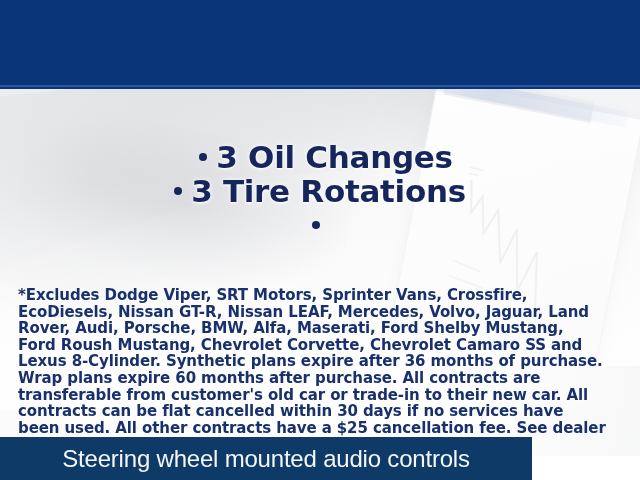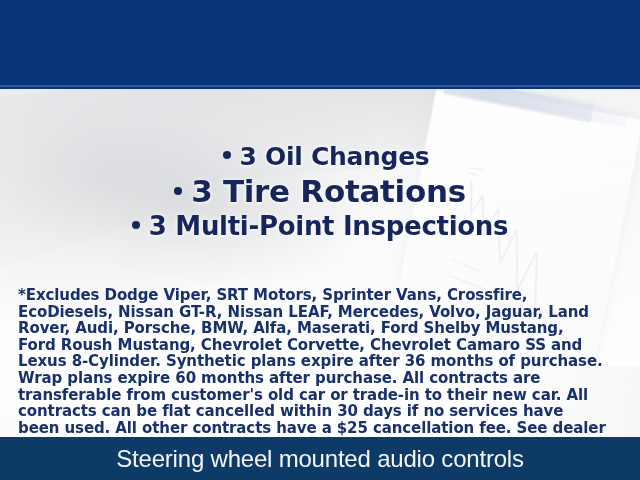--- a/index.html
+++ b/index.html
@@ -128,21 +128,21 @@
     z-index:4;
   }
   .bullet-row {
     color:#16265c;
     font-family:"DejaVu Sans", sans-serif;
     font-weight:bold;
     letter-spacing:-0.3px;
     white-space:nowrap;
     text-shadow:0 1px 2px rgba(255,255,255,.95), 0 0 5px rgba(255,255,255,.9);
   }
-  .bullet-row.b1 { font-size:25px; line-height:34px;padding-left:12px; }
+  .bullet-row.b1 { font-size:31px; line-height:34px;padding-left:12px; }
   .bullet-row.b2 { font-size:31px; line-height:34px; }
   .bullet-row.b3 { font-size:26px; line-height:36px; }
   .bullet-dot {
     display:inline-block;
     width:8px; height:8px;
     border-radius:50%;
     background:#16265c;
     vertical-align:middle;
     margin-right:9px;
     position:relative;
@@ -159,21 +159,21 @@
     font-weight:bold;
     font-size:15px;
     line-height:16.6px;
     letter-spacing:-0.1px;
     z-index:4;
     text-shadow:0 1px 1px rgba(255,255,255,.9);
   }
 
   
   .caption-band {
-    position:absolute; left:0; top:437px; width:640px; height:43px;
+    position:absolute; left:0; top:437px; width:532px; height:43px;
     background:#0d3a66;
     z-index:8;
     display:flex; align-items:center; justify-content:center;
   }
   .caption-text {
     color:#f4f6f8;
     font-family:"Liberation Sans", sans-serif;
     font-size:24px;
     font-weight:normal;
     letter-spacing:-0.2px;
@@ -213,21 +213,21 @@
   </div>
 
   <div class="bullets">
     <div class="bullet-row b1">
       <span class="bullet-dot"></span><span>3 Oil Changes</span>
     </div>
     <div class="bullet-row b2">
       <span class="bullet-dot"></span><span>3 Tire Rotations</span>
     </div>
     <div class="bullet-row b3">
-      <span class="bullet-dot"></span><span>3 Multi-Point Inspections</span>
+      <span class="bullet-dot"></span>
     </div>
   </div>
 
   <div class="disclaimer">*Excludes Dodge Viper, SRT Motors, Sprinter Vans, Crossfire, EcoDiesels, Nissan GT-R, Nissan LEAF, Mercedes, Volvo, Jaguar, Land Rover, Audi, Porsche, BMW, Alfa, Maserati, Ford Shelby Mustang, Ford Roush Mustang, Chevrolet Corvette, Chevrolet Camaro SS and Lexus 8-Cylinder. Synthetic plans expire after 36 months of purchase. Wrap plans expire 60 months after purchase. All contracts are transferable from customer's old car or trade-in to their new car. All contracts can be flat cancelled within 30 days if no services have been used. All other contracts have a $25 cancellation fee. See dealer for details.</div>
 
   <div class="caption-band">
     <span class="caption-text">Steering wheel mounted audio controls</span>
   </div>
 
 </div>

